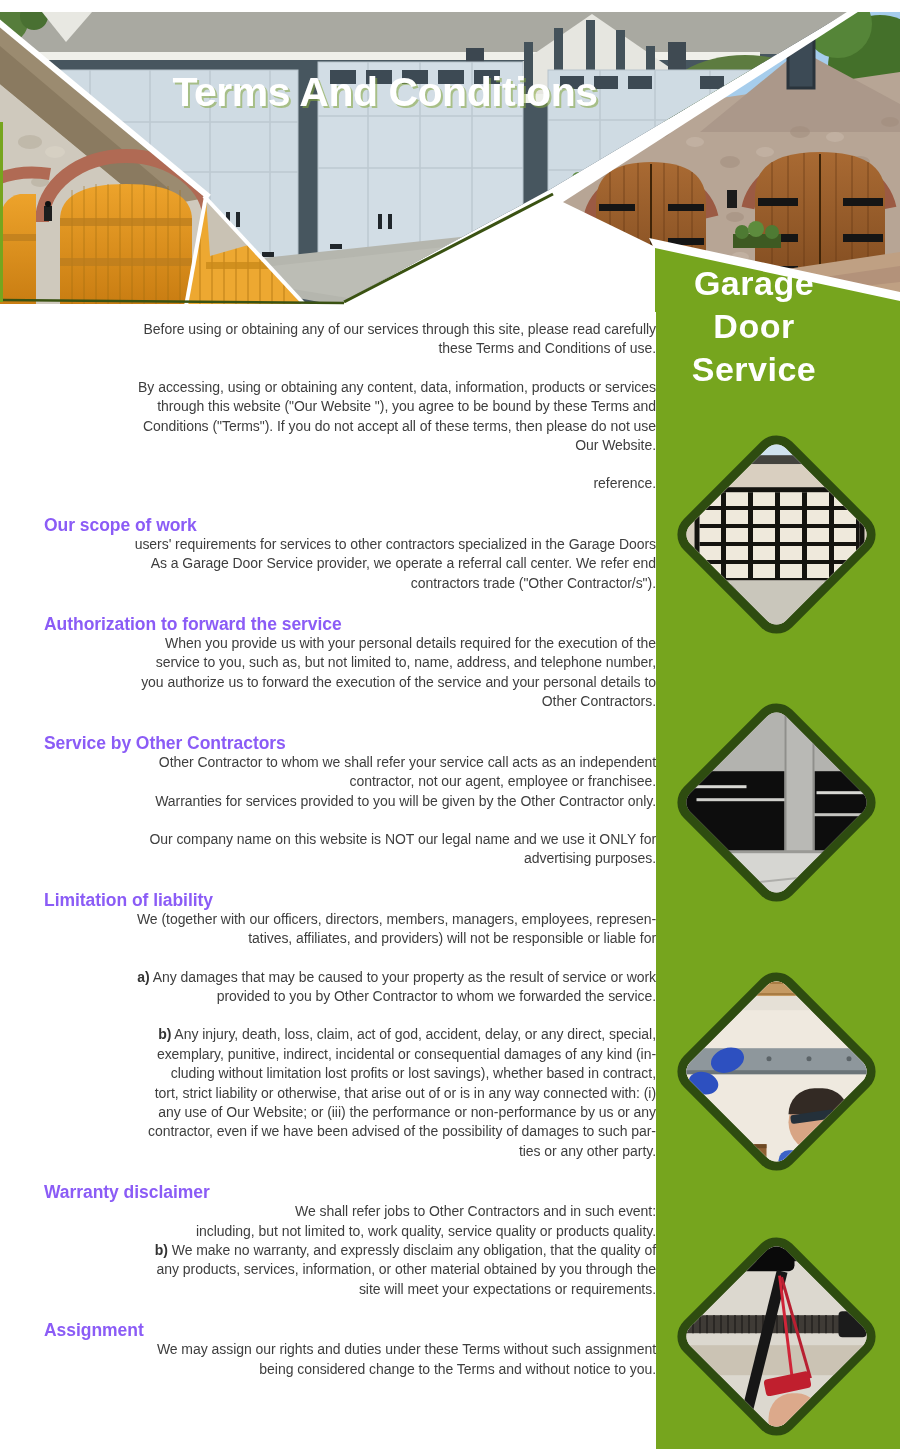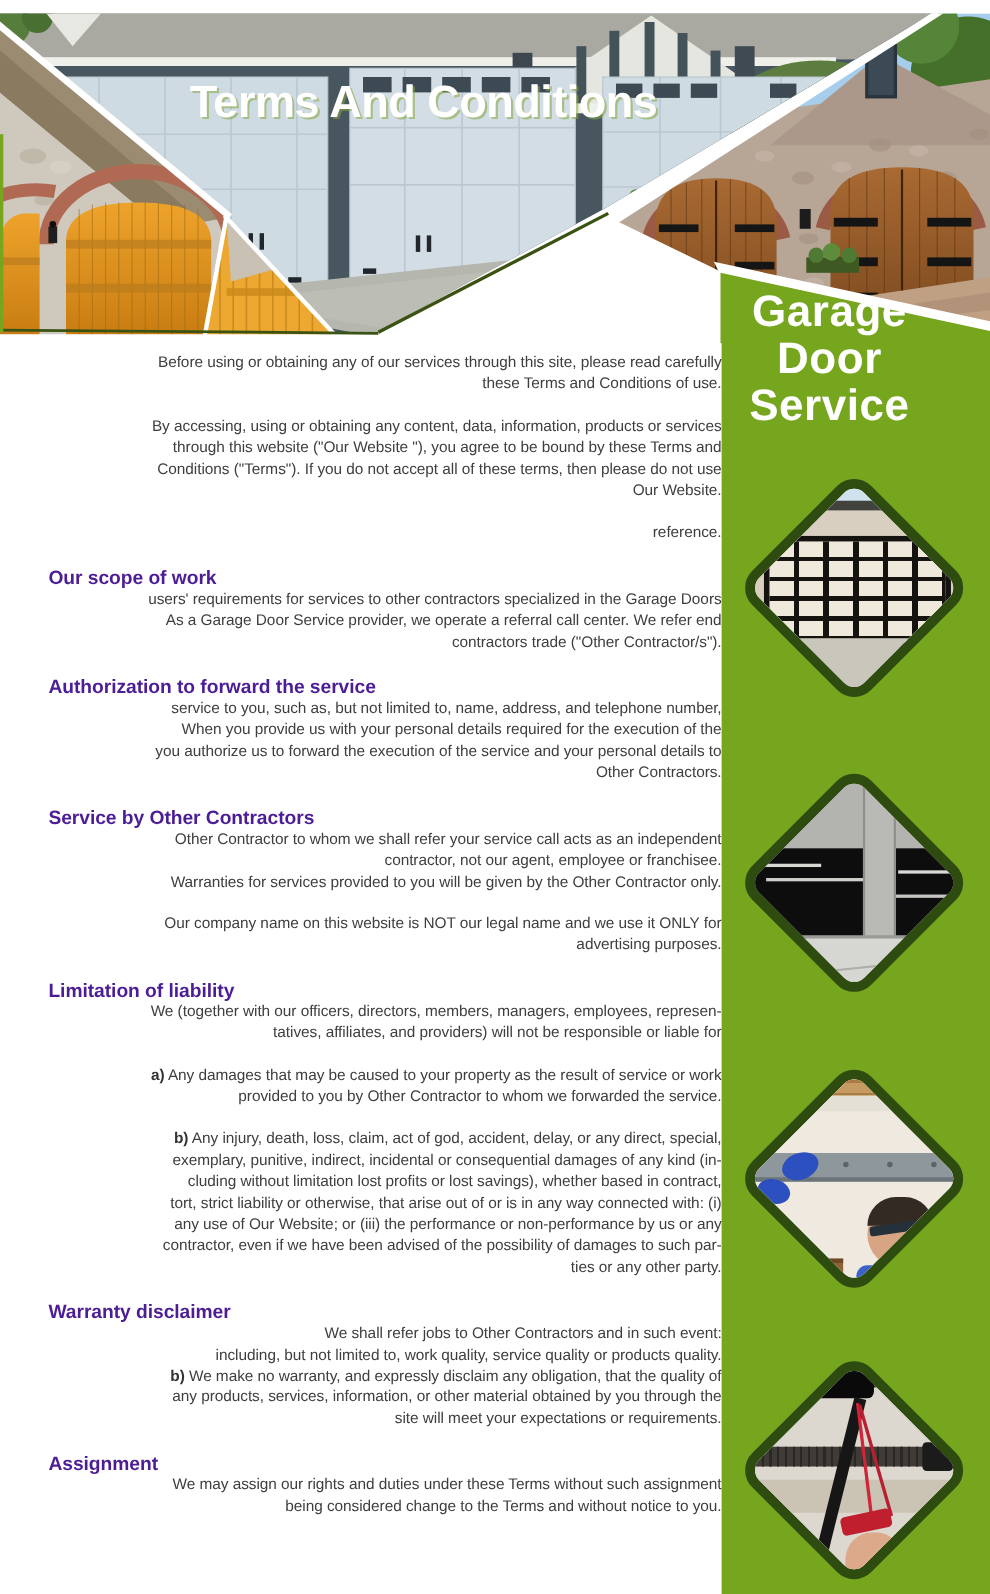--- a/index.html
+++ b/index.html
@@ -4,21 +4,21 @@
 <style>
   html,body{margin:0;padding:0;background:#ffffff;}
   .page{position:relative;width:900px;height:1449px;margin:12px auto;background:#fff;overflow:hidden;
         font-family:"Liberation Sans",sans-serif;}
   
   .hdr{position:absolute;left:0;top:0;width:900px;height:300px;display:block;}
   .hdr text.title{font-family:"Liberation Sans",sans-serif;font-weight:bold;font-size:41px;letter-spacing:-0.5px;}
   
   .side-panel{position:absolute;left:656px;top:298px;width:244px;height:1151px;background:#76a51e;}
   .side-heading{position:absolute;left:656px;top:250px;width:196px;text-align:center;color:#fff;
-                font-weight:bold;font-size:40px;line-height:43px;letter-spacing:0.5px;z-index:6;}
+                font-weight:bold;font-size:34px;line-height:43px;letter-spacing:0.5px;z-index:6;}
   
   .diamond{position:absolute;width:135px;height:135px;border:9px solid #2e4c10;border-radius:22px;
            transform:rotate(45deg);overflow:hidden;background:#d8d4ca;z-index:5;left:700px;}
   .din{position:absolute;left:50%;top:50%;width:220px;height:220px;margin:-110px 0 0 -110px;transform:rotate(-45deg);}
   .din *{position:absolute;}
   
   .d1-sky{left:0;top:0;width:220px;height:38px;background:#cfe2ee;}
   .d1-eave{left:0;top:30px;width:220px;height:9px;background:#43433e;}
   .d1-wall{left:0;top:39px;width:220px;height:116px;background:#d9cfc0;}
   .d1-door{left:28px;top:62px;width:160px;height:92px;border:5px solid #14130f;background:#efe9dc;
@@ -64,21 +64,21 @@
   .d4-cord1{left:118px;top:48px;width:3px;height:105px;background:#d02438;transform:rotate(-7deg);}
   .d4-cord2{left:128px;top:48px;width:3px;height:105px;background:#b81f31;transform:rotate(-16deg);}
   .d4-handle{left:98px;top:148px;width:46px;height:17px;background:#c01f2e;border-radius:4px;transform:rotate(-12deg);}
   .d4-hand{left:102px;top:166px;width:52px;height:56px;background:#dca98b;border-radius:45% 45% 40% 40%;}
   .d4-wrist{left:128px;top:204px;width:52px;height:30px;background:#d7a488;transform:rotate(35deg);border-radius:10px;}
   
   .content{position:absolute;left:44px;top:300px;width:612px;padding-top:8px;color:#3e3e3e;
            font-size:14px;line-height:19.4px;letter-spacing:-0.05px;z-index:4;}
   .para{margin:19px 0 0 0;text-align:right;}
   .para.first{margin-top:0;}
-  .shead{margin:21px 0 0 0;color:#4c1d95;font-weight:bold;font-size:17.5px;line-height:20px;}
+  .shead{margin:21px 0 0 0;color:#8b5cf6;font-weight:bold;font-size:17.5px;line-height:20px;}
   .ln{white-space:nowrap;}
   .ln b{color:#333;}
   
   .bottom-rule{position:absolute;left:0;top:1441px;width:900px;height:3px;background:#3f5713;z-index:7;}
 </style>
 </head>
 <body>
 
 <div class="page">
 
@@ -445,22 +445,22 @@
       <div class="para first">
         <div class="ln">users' requirements for services to other contractors specialized in the Garage Doors</div>
         <div class="ln">As a Garage Door Service provider, we operate a referral call center. We refer end</div>
         <div class="ln">contractors trade ("Other Contractor/s").</div>
       </div>
     </div>
 
     <div>
       <div class="shead">Authorization to forward the service</div>
       <div class="para first">
+        <div class="ln">When you provide us with your personal details required for the execution of the</div>
         <div class="ln">service to you, such as, but not limited to, name, address, and telephone number,</div>
-        <div class="ln">When you provide us with your personal details required for the execution of the</div>
         <div class="ln">you authorize us to forward the execution of the service and your personal details to</div>
         <div class="ln">Other Contractors.</div>
       </div>
     </div>
 
     <div>
       <div class="shead">Service by Other Contractors</div>
       <div class="para first">
         <div class="ln">Other Contractor to whom we shall refer your service call acts as an independent</div>
         <div class="ln">contractor, not our agent, employee or franchisee.</div>

